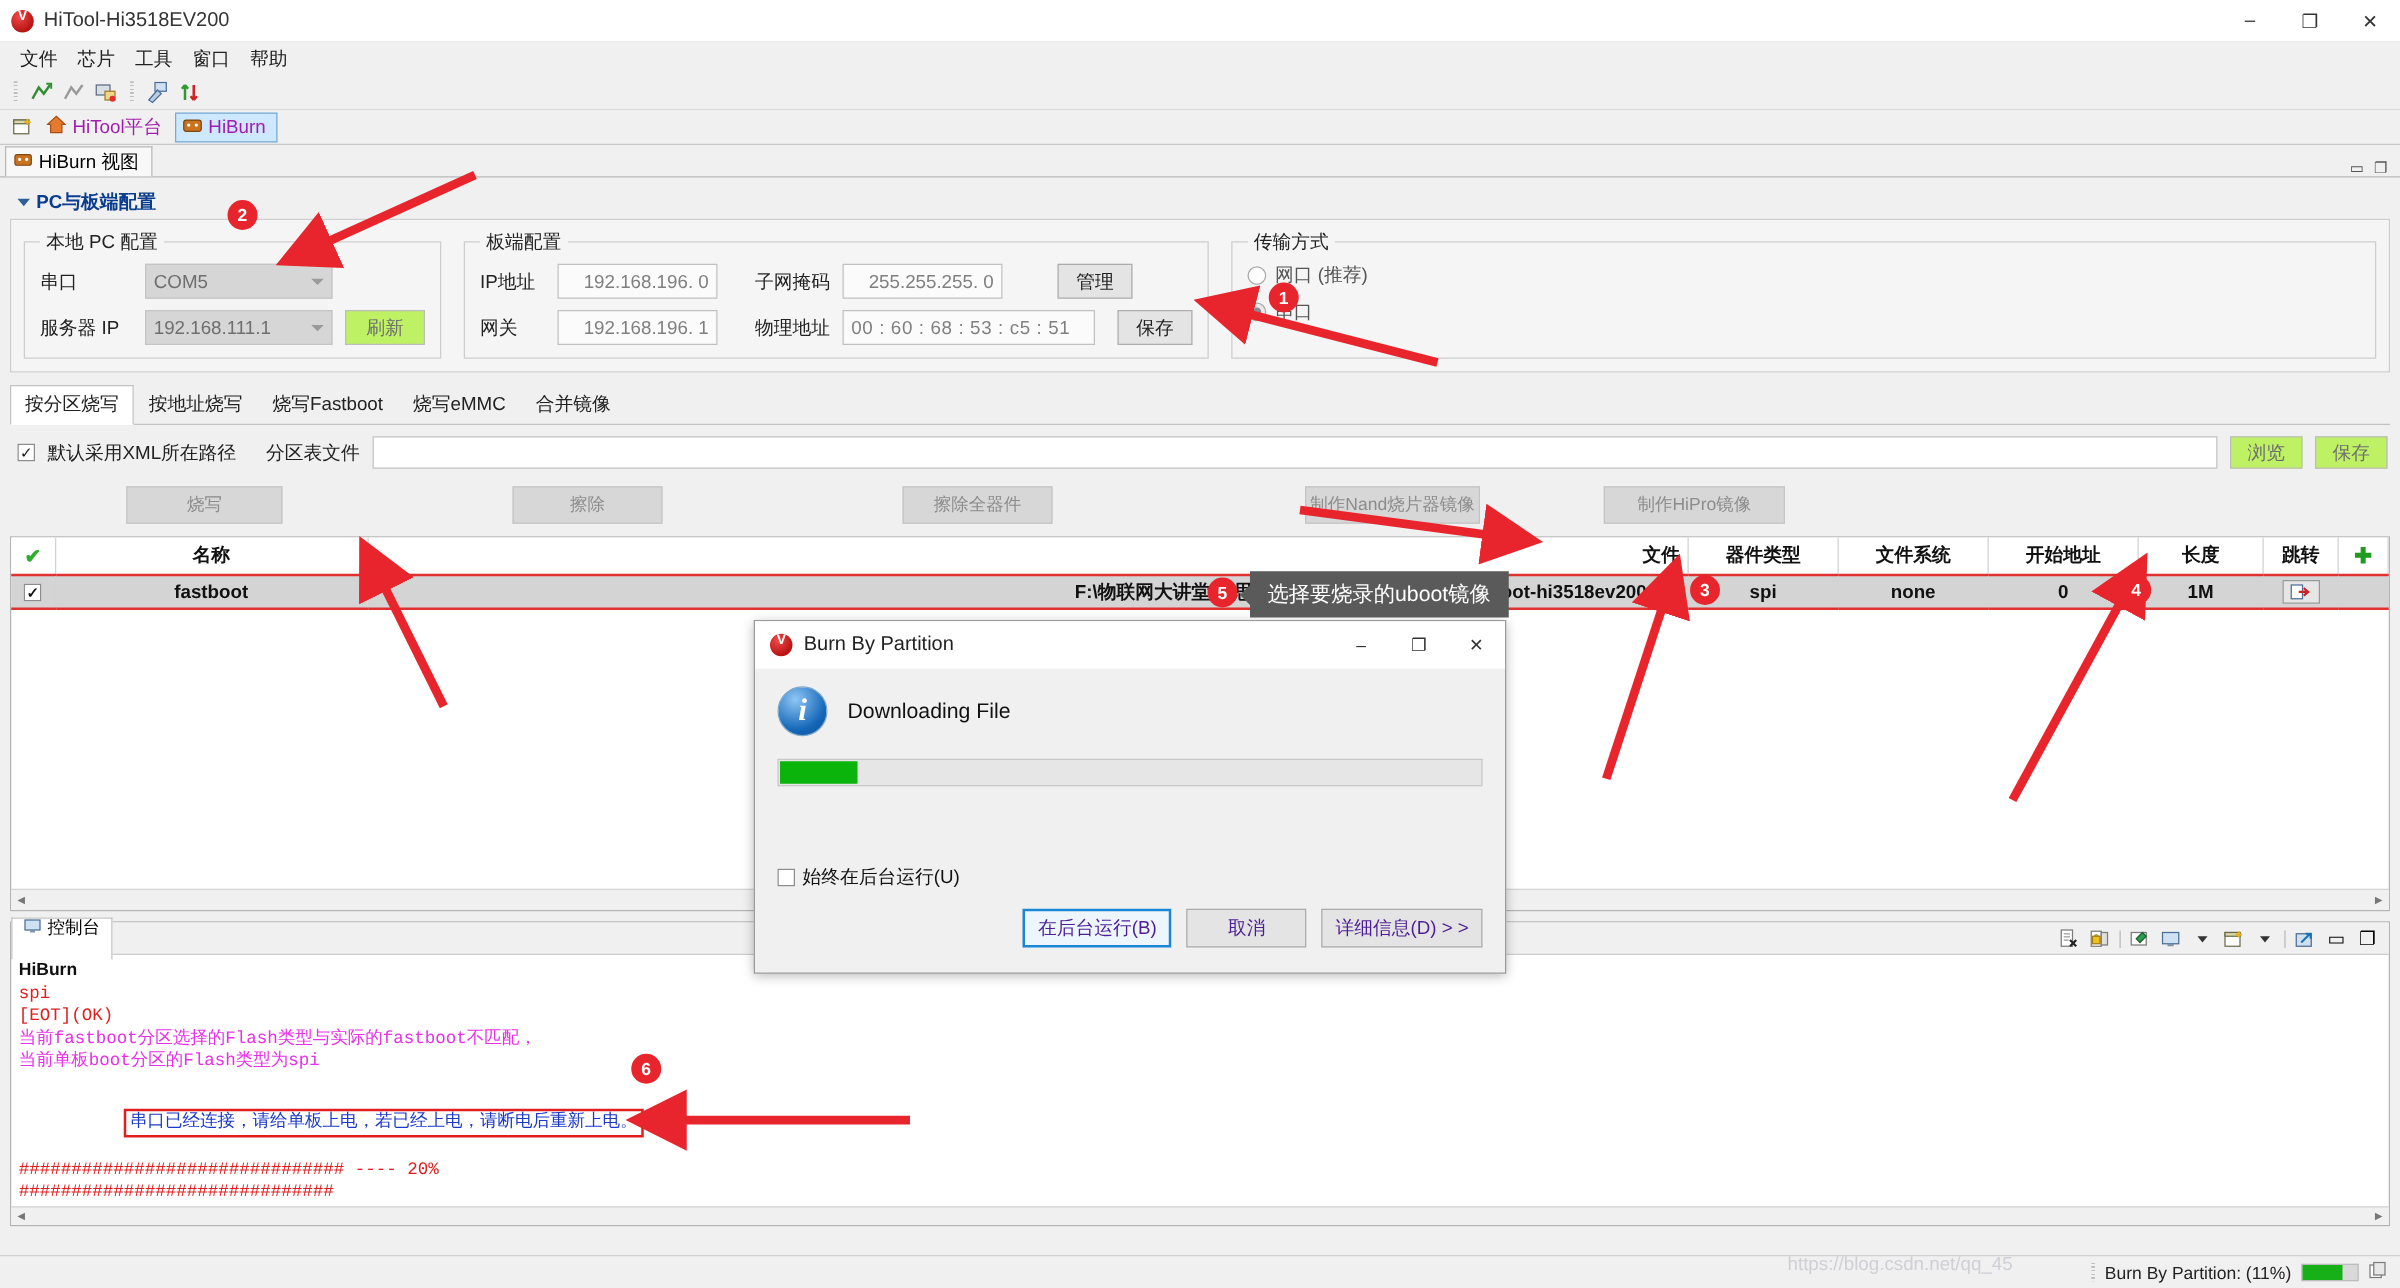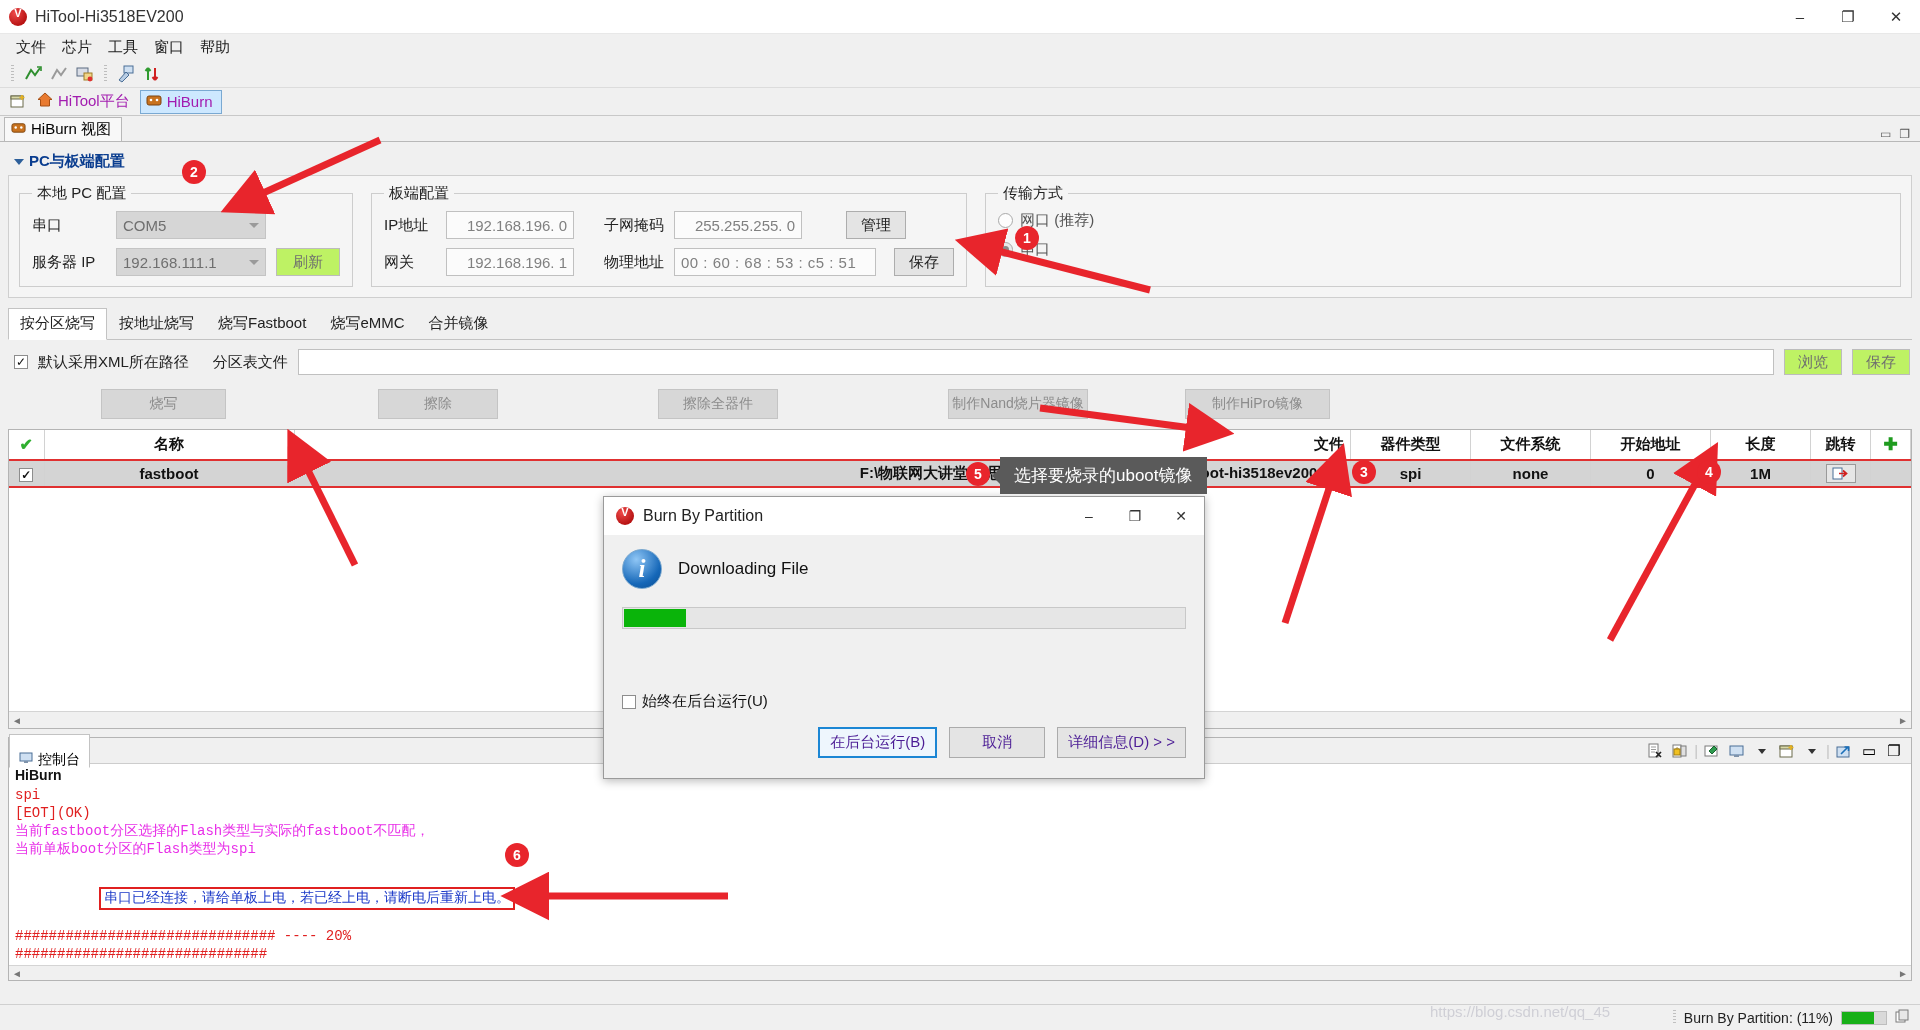--- a/index.html
+++ b/index.html
@@ -155,21 +155,21 @@
   .btab.active { background: #ffffff; border: 1px solid #c3c3c3; border-bottom: 1px solid #fff; margin-bottom: -1px; }
 
   .xmlrow { display: flex; align-items: center; gap: 10px; padding: 9px 2px 6px 6px; }
   .chk {
     width: 14px; height: 14px; border: 1px solid #8d8d8d; background: #fff;
     display: inline-flex; align-items: center; justify-content: center; flex: none;
   }
   .chk.on::after { content: "✓"; font-size: 12px; color: #111; line-height: 1; }
   .pathfield { flex: 1; height: 26px; border: 1px solid #c0c0c0; background: #fff; }
 
-  .actionrow { display: flex; align-items: flex-end; margin-top: 8px; padding-left: 8px; }
+  .actionrow { display: flex; align-items: flex-end; margin-top: 8px; padding-left: 8px; gap: 32px; }
   .actbtn {
     height: 30px; background: #d7d7d7; border: 1px solid #c4c4c4;
     display: flex; align-items: center; justify-content: center;
     font-size: 14px; color: #8c8c8c;
   }
 
   
   .tablewrap { margin-top: 10px; border: 1px solid #b4b4b4; background: #fff; height: 300px; position: relative; }
   table.parts { width: 100%; border-collapse: collapse; table-layout: fixed; }
   table.parts th {
@@ -192,21 +192,21 @@
   .hscroll {
     position: absolute; left: 0; right: 0; bottom: 0; height: 17px;
     background: #f0f0f0; border-top: 1px solid #d4d4d4; display: flex; align-items: center;
     justify-content: space-between; padding: 0 3px; color: #777; font-size: 10px;
   }
 
   
   .console { margin-top: 8px; border: 1px solid #b4b4b4; background: #fff; height: 244px; position: relative; }
   .con-tabbar { display: flex; align-items: center; height: 26px; background: #f0f0f0; border-bottom: 1px solid #cdcdcd; }
   .con-tab {
-    display: flex; align-items: flex-start; gap: 5px; padding: 16px 9px; font-size: 14px;
+    display: flex; align-items: flex-end; gap: 5px; padding: 16px 9px; font-size: 14px;
     background: #fff; border: 1px solid #c3c3c3; border-bottom: 1px solid #fff; height: 26px; margin-bottom: -1px;
   }
   .con-tools { margin-left: auto; display: flex; align-items: center; gap: 3px; padding-right: 6px; }
   .ctool { width: 22px; height: 20px; display: flex; align-items: center; justify-content: center; }
   .con-name { font-size: 14px; font-weight: bold; padding: 3px 0 2px 6px; color: #111; }
   .con-body {
     font-family: "Liberation Mono", monospace; font-size: 14px;
     padding: 2px 6px; line-height: 1.28; position: relative;
   }
   .ln { white-space: pre; }
@@ -465,21 +465,21 @@
       <div class="pathfield"></div>
       <div class="btn" style="min-width:58px;height:26px">浏览</div>
       <div class="btn" style="min-width:58px;height:26px">保存</div>
     </div>
 
     <div class="actionrow">
       <div class="actbtn" style="width:125px;margin-left:85px">烧写</div>
       <div class="actbtn" style="width:120px;margin-left:152px">擦除</div>
       <div class="actbtn" style="width:120px;margin-left:160px">擦除全器件</div>
       <div class="actbtn" style="width:140px;margin-left:170px;overflow:hidden">制作Nand烧片器镜像</div>
-      <div class="actbtn" style="width:145px;margin-left:97px;overflow:hidden">制作HiPro镜像</div>
+      <div class="actbtn" style="width:145px;margin-left:67px;overflow:hidden">制作HiPro镜像</div>
     </div>
 
     <div class="tablewrap">
       <table class="parts">
         <colgroup>
           <col style="width:35px">
             <col style="width:250px">
             <col>
             <col style="width:120px">
           <col style="width:120px">

